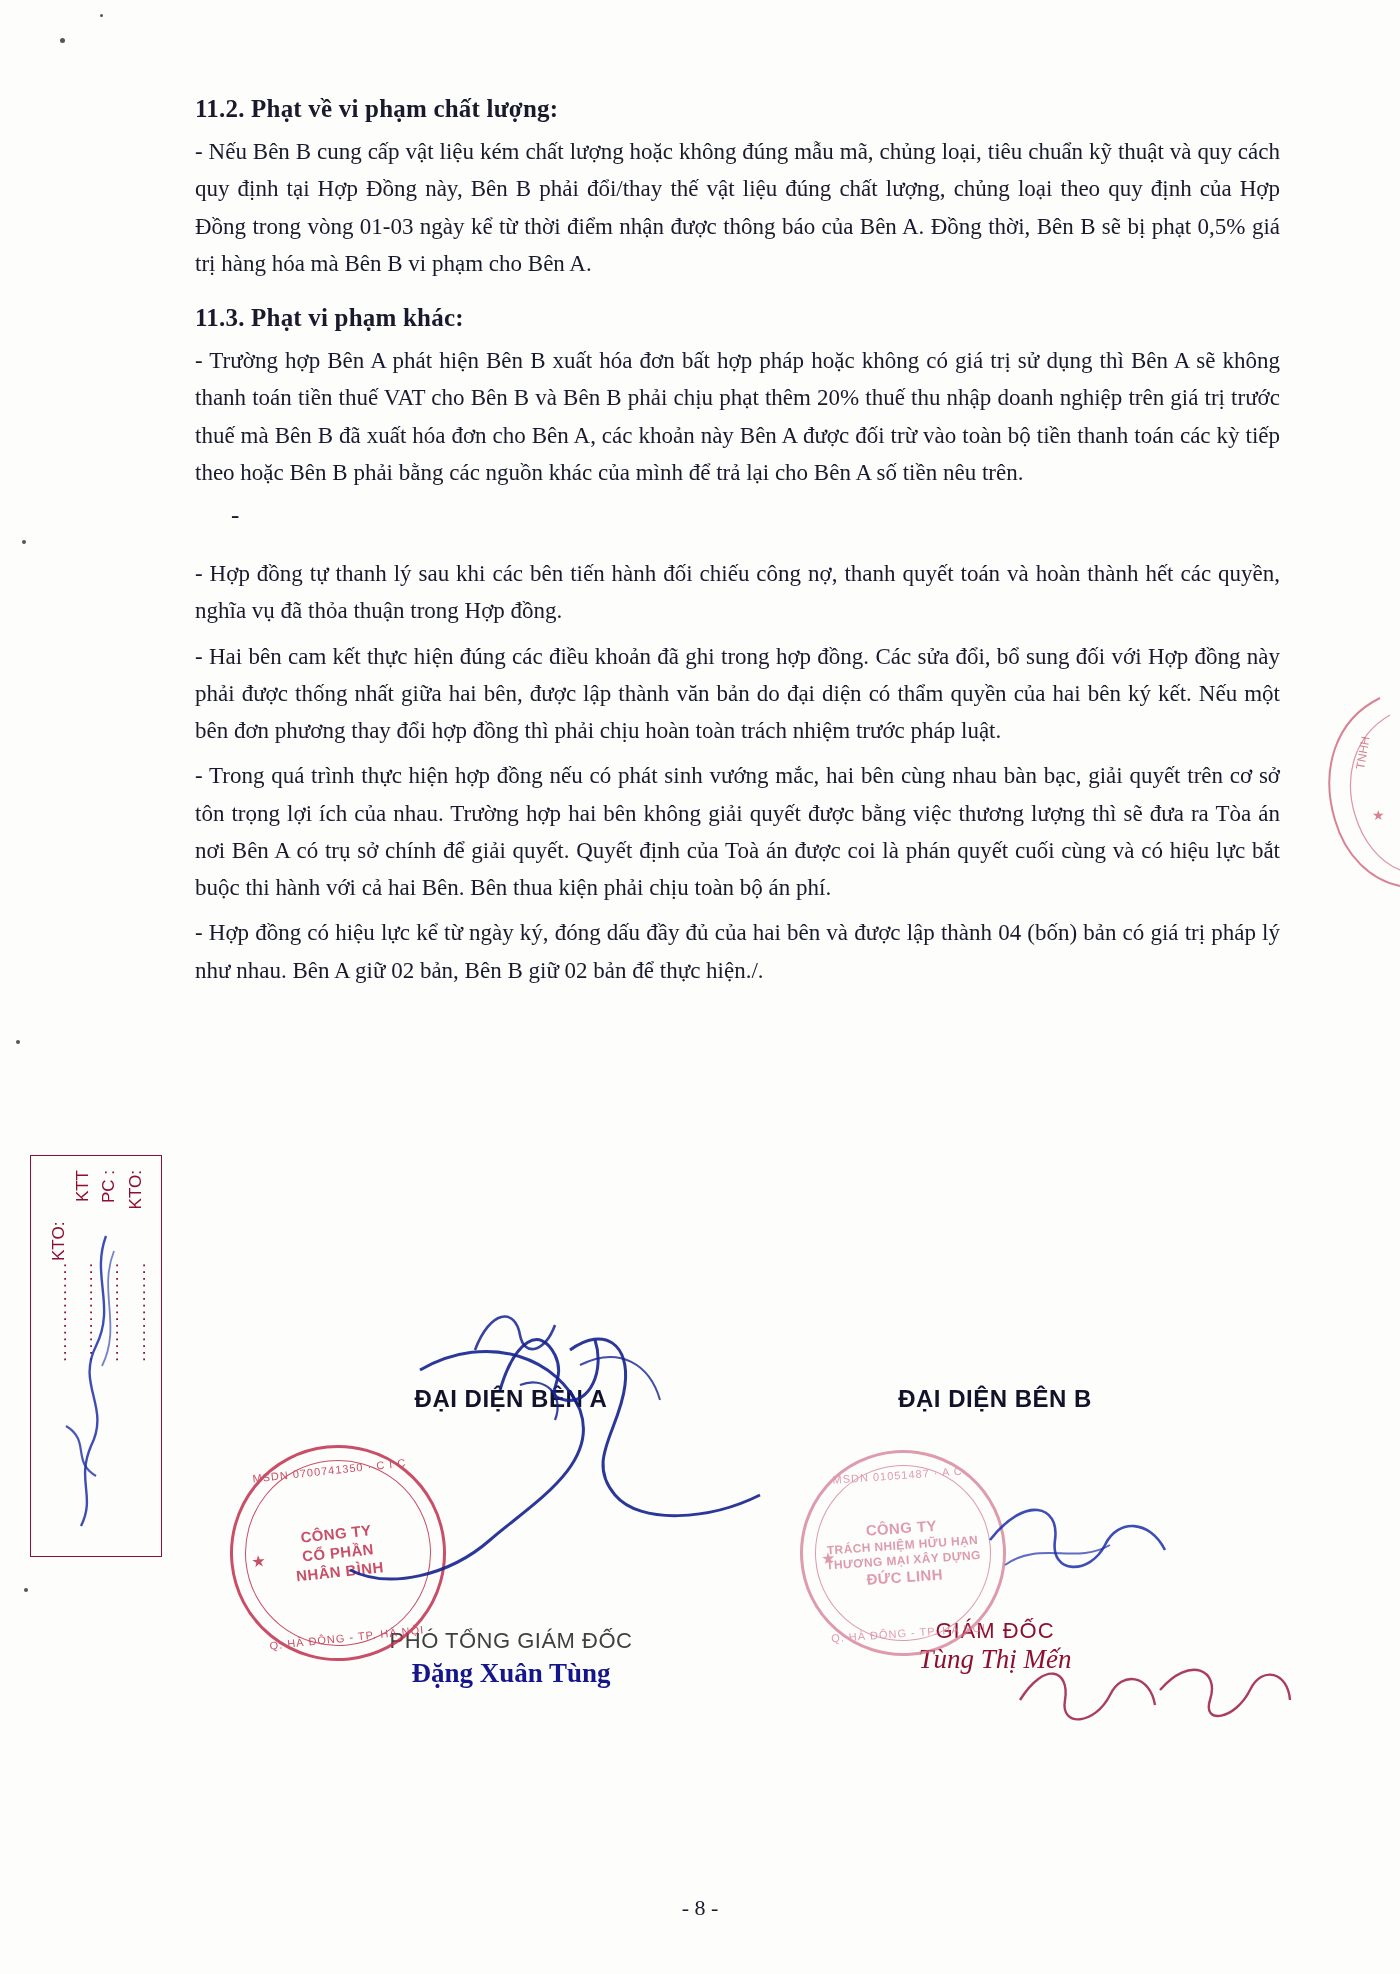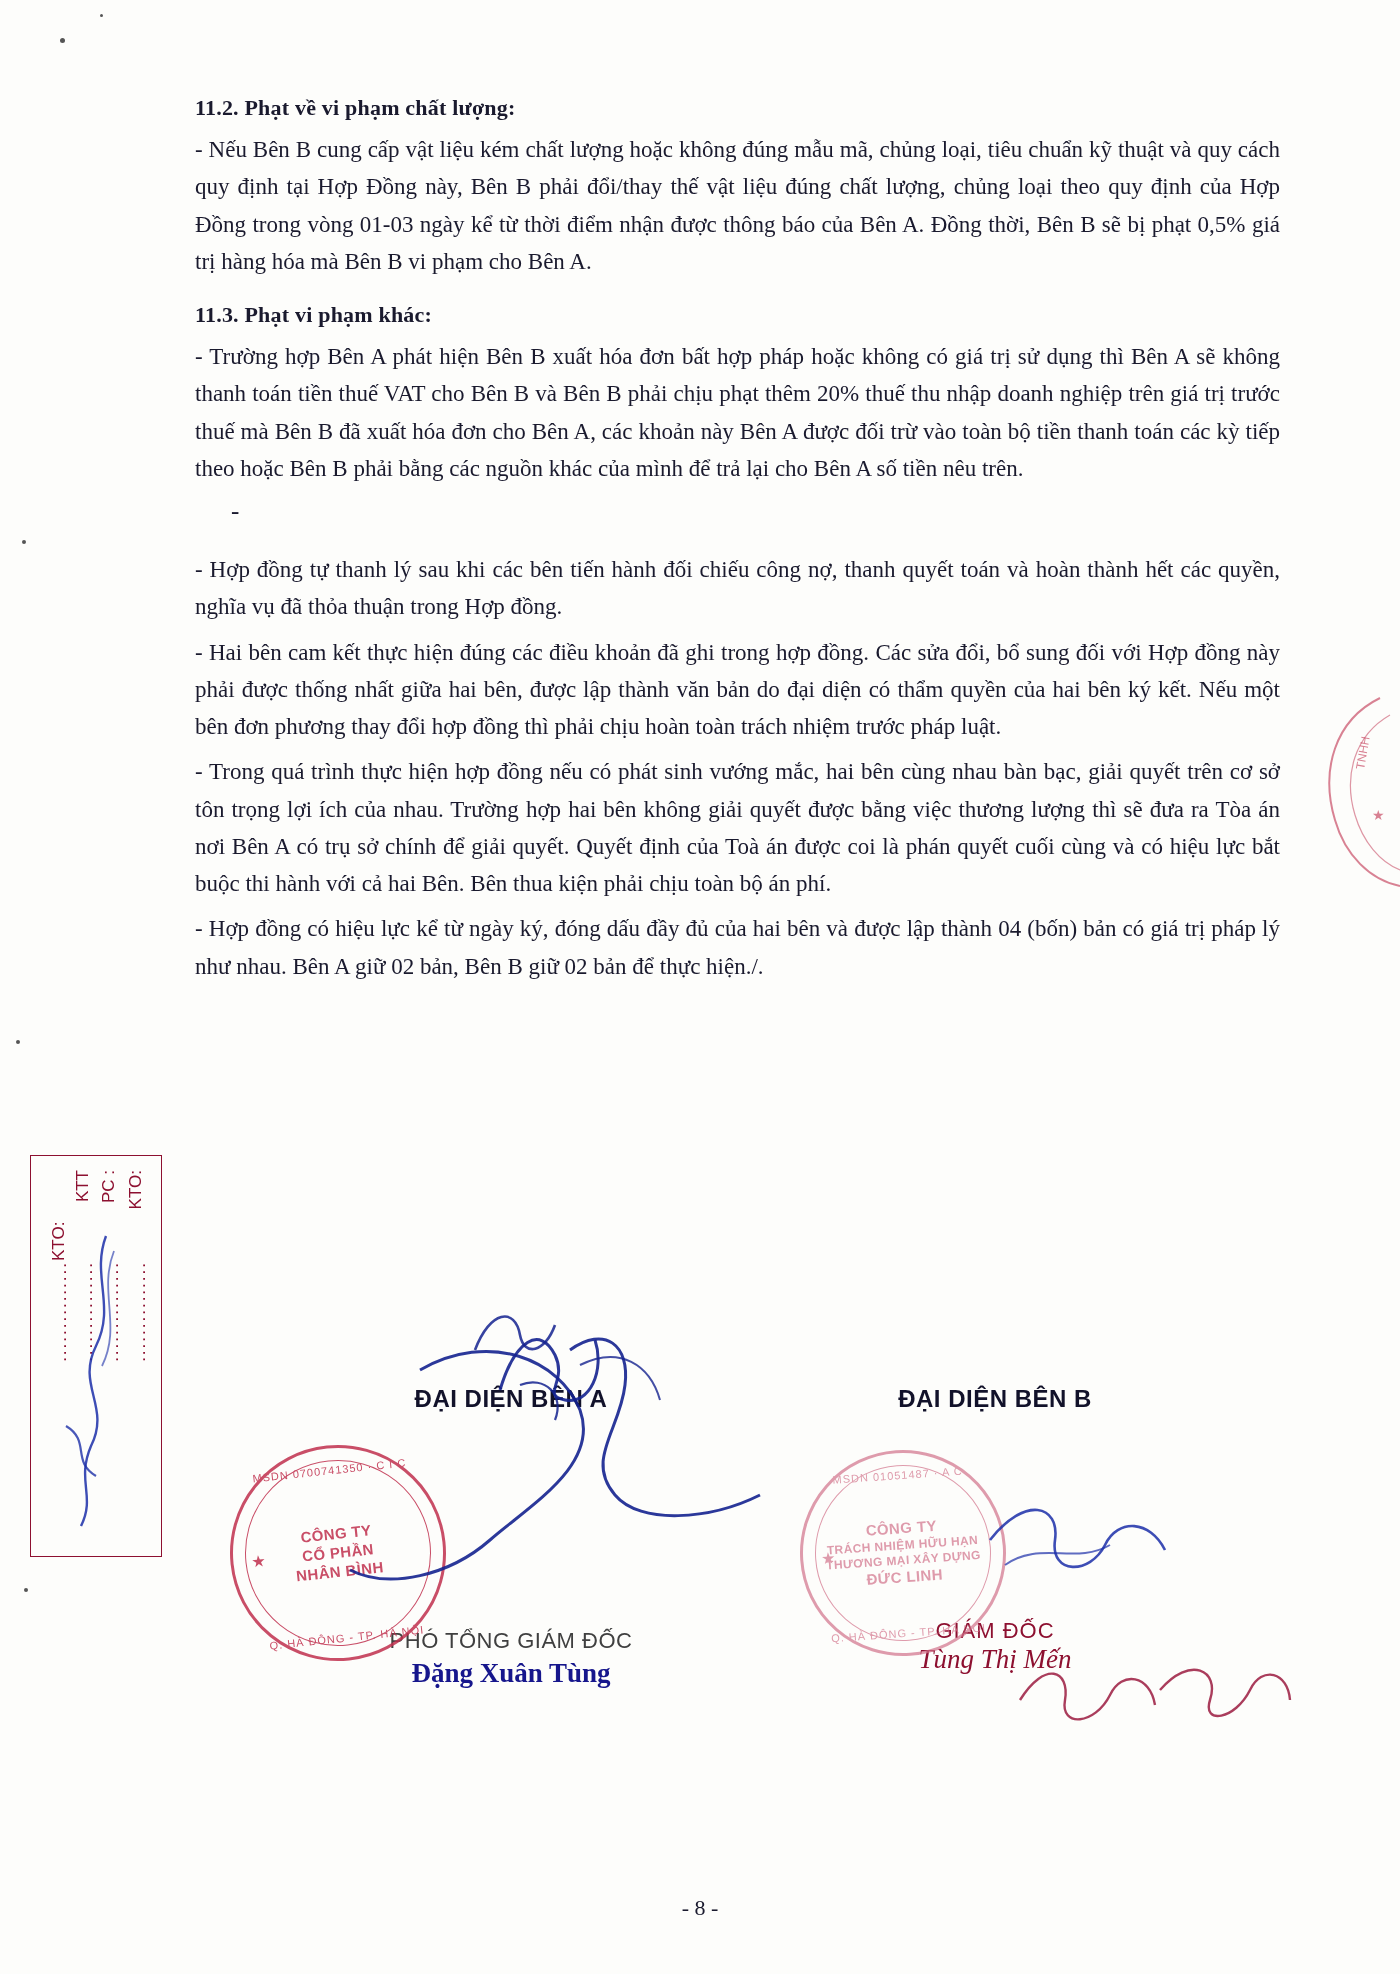--- a/index.html
+++ b/index.html
@@ -21,21 +21,21 @@
     background: #fdfdfb;
   }
   .doc-body {
     position: absolute;
     left: 195px;
     top: 95px;
     width: 1085px;
   }
   .heading {
     font-weight: bold;
-    font-size: 22px;
+    font-size: 25px;
     margin: 0 0 10px 0;
     letter-spacing: 0.2px;
   }
   .para {
     font-size: 23px;
     line-height: 1.62;
     margin: 0 0 8px 0;
     text-align: justify;
     text-justify: inter-word;
   }

